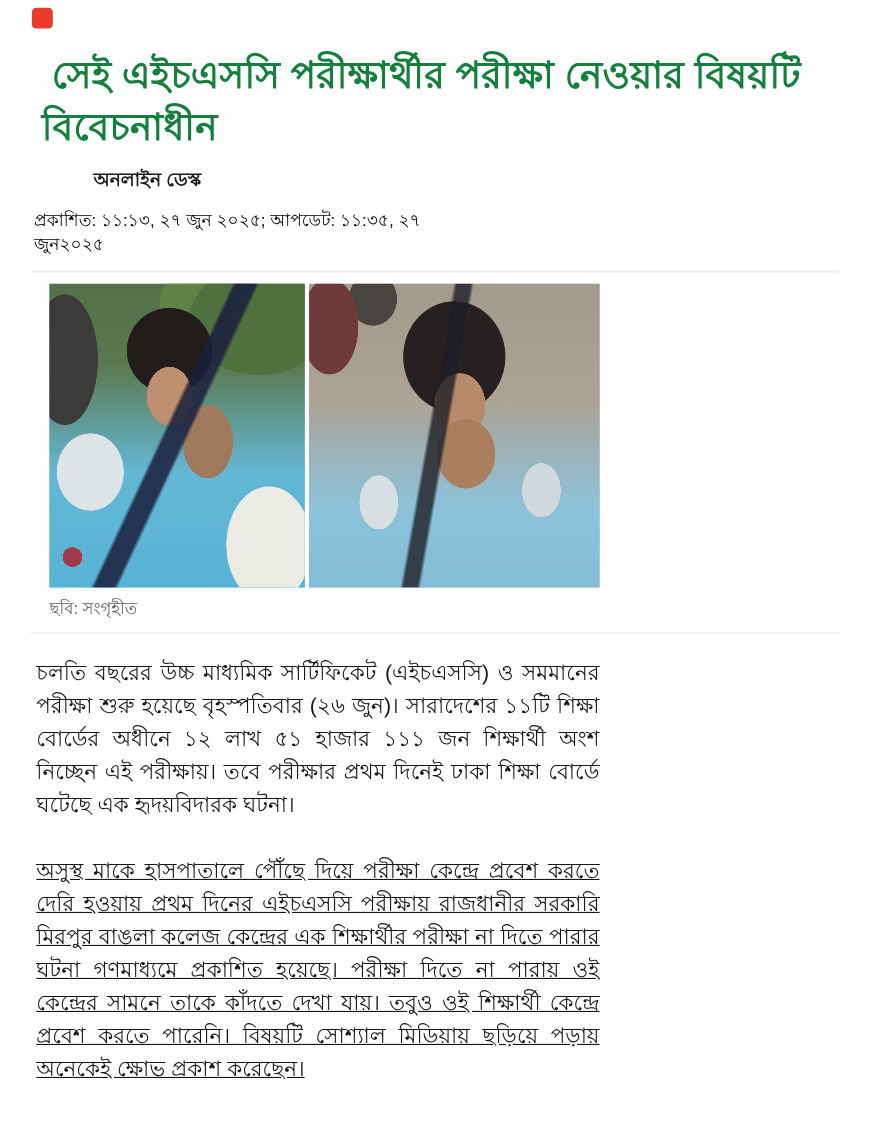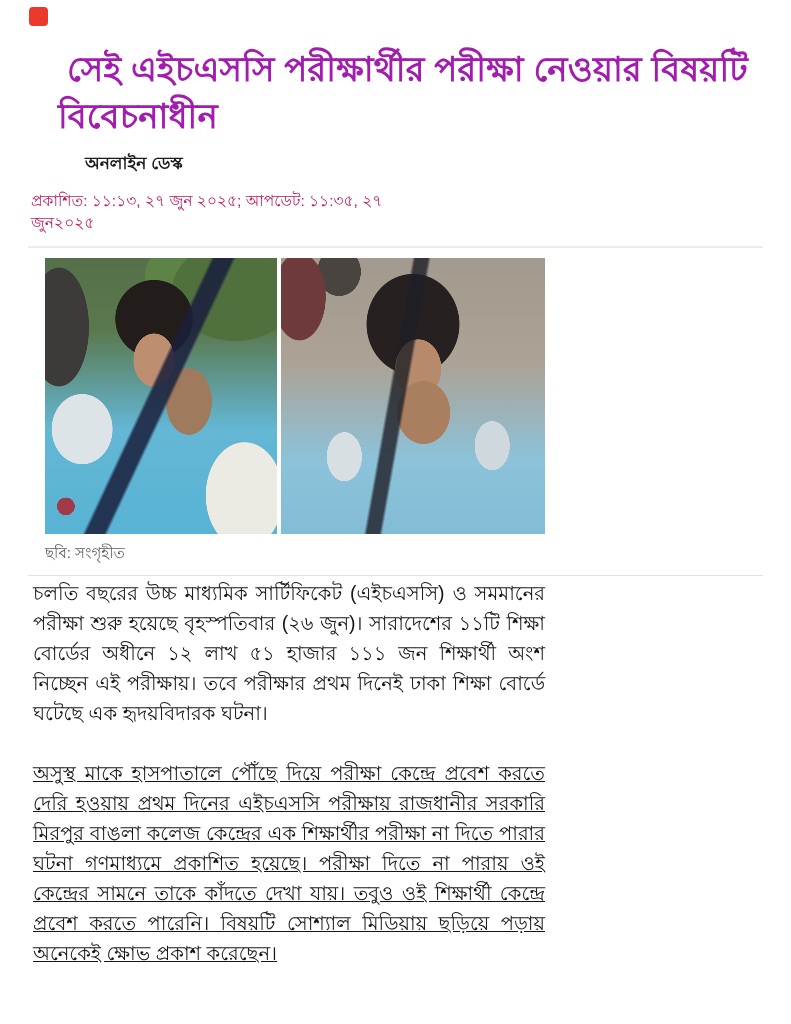--- a/index.html
+++ b/index.html
@@ -17,42 +17,42 @@
     left: 29px;
     top: 7px;
     width: 19px;
     height: 19px;
     border-radius: 4px;
     background: #ea3a2c;
   }
 
   h1.headline {
     margin: 0;
-    padding: 46px 40px 0 58px;
+    padding: 46px 40px 0 38px;
     max-width: 700px;
     font-size: 34px;
     line-height: 47px;
     font-weight: 700;
-    color: #a21caf;
+    color: #15803d;
     text-indent: 9px;
     letter-spacing: 0.2px;
   }
 
   .byline {
     margin: 10px 0 12px 85px;
     font-size: 17px;
     font-weight: 700;
     color: #1b1b1b;
   }
 
   .meta {
     margin: 6px 0 0 31px;
     font-size: 15.5px;
     line-height: 22px;
-    color: #be185d;
+    color: #000000;
   }
 
   hr.rule {
     border: none;
     border-top: 2px solid #ededed;
     margin: 12px 28px 0 28px;
   }
   hr.rule.thin {
     border-top-width: 1px;
     border-top-color: #e3e3e3;
@@ -121,21 +121,21 @@
 
   figcaption.caption {
     width: 500px;
     margin: 7px 0 0 45px;
     text-align: left;
     font-size: 15px;
     color: #5d5d5d;
   }
 
   p.body-para {
-    margin: 2px 0 0 33px;
+    margin: 21px 0 0 33px;
     width: 512px;
     font-size: 19.5px;
     line-height: 30px;
     color: #161616;
     text-align: justify;
   }
   p.body-para.second { margin-top: 30px; text-decoration: underline; }
 </style>
 </head>
 <body>

